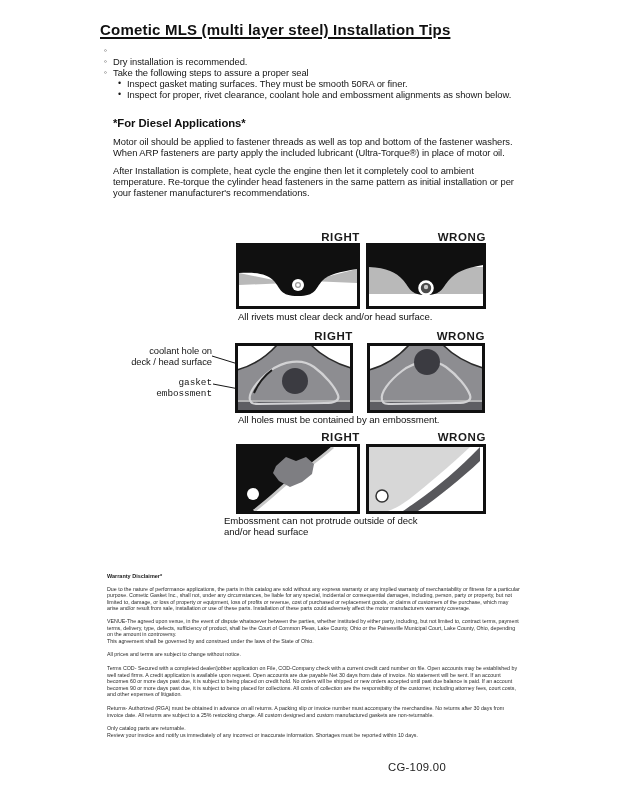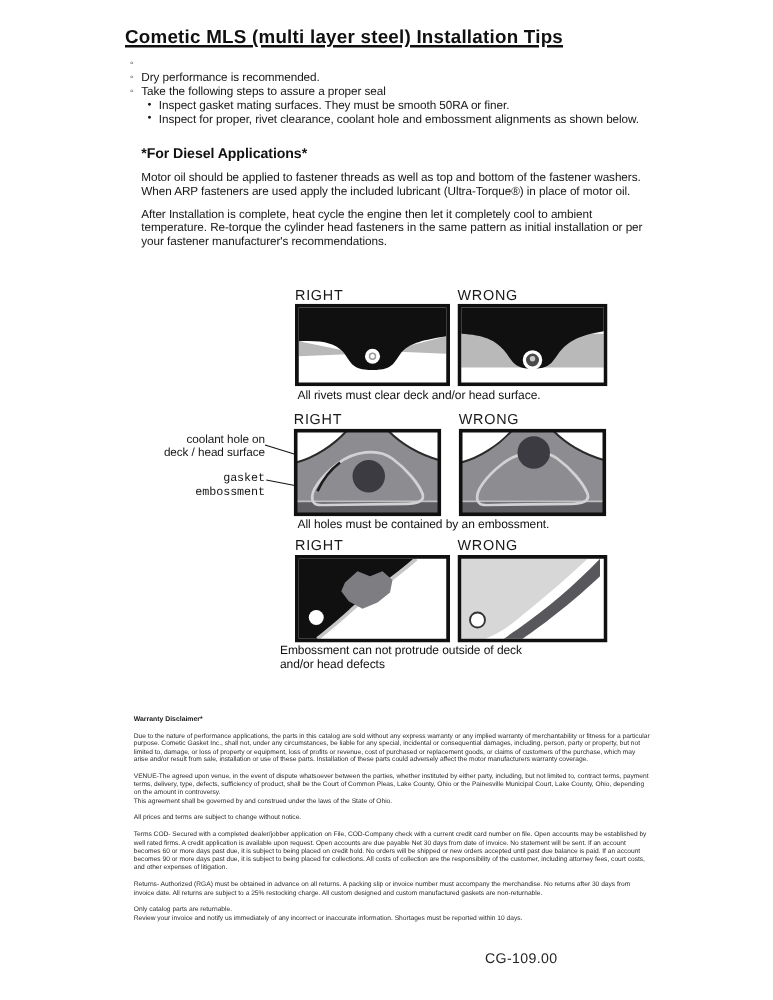--- a/index.html
+++ b/index.html
@@ -18,21 +18,21 @@
   .b{display:flex;line-height:11px;}
   .b .mk{width:9px;flex:0 0 9px;text-align:left;font-size:8px;}
   .b.sub{margin-left:14px;}
   .b.sub .mk{font-size:9px;}
   
   #diesel{left:113px;top:118px;width:406px;font-size:9.4px;line-height:11px;letter-spacing:-.05px;}
   #diesel h2{font-size:11.3px;margin:0 0 0 0;color:#101010;}
   #diesel p{margin:7px 0 0 0;}
   #diesel p.note{margin-top:10px;}
   
-  .dlabel{font-size:11.5px;letter-spacing:.6px;text-align:left;color:#1a1a1a;}
+  .dlabel{font-size:11.5px;letter-spacing:.6px;text-align:right;color:#1a1a1a;font-weight:bold;}
   .cap{font-size:9.6px;line-height:10.5px;color:#111;letter-spacing:-.05px;}
   .ann{font-size:9.4px;line-height:10.5px;text-align:right;color:#161616;letter-spacing:-.05px;}
   svg{display:block;}
   
   #legal{left:107px;top:573px;width:414px;font-size:5.3px;line-height:6.6px;color:#2a2a2a;}
   #legal .lh{font-weight:bold;font-size:5.5px;color:#1a1a1a;}
   #legal p{margin:6px 0 0 0;}
   #legal p.tight{margin-top:0;}
   #legal p.sp{margin-top:7px;}
   
@@ -44,39 +44,39 @@
 <div id="page">
 
   <div id="title" class="abs">Cometic MLS (multi layer steel) Installation Tips</div>
 
   <div id="tips" class="abs">
     <div class="b">
       <span class="mk">◦</span>
     </div>
     <div class="b">
       <span class="mk">◦</span>
-      <span>Dry performance is recommended.</span>
+      <span>Dry installation is recommended.</span>
     </div>
     <div class="b">
       <span class="mk">◦</span>
       <span>Take the following steps to assure a proper seal</span>
     </div>
     <div class="b sub">
       <span class="mk">•</span>
       <span>Inspect gasket mating surfaces.  They must be smooth 50RA or finer.</span>
     </div>
     <div class="b sub">
       <span class="mk">•</span>
       <span>Inspect for proper, rivet clearance, coolant hole and embossment alignments as shown below.</span>
     </div>
   </div>
 
   <div id="diesel" class="abs">
     <h2>*For Diesel Applications*</h2>
-    <p>Motor oil should be applied to fastener threads as well as top and bottom of the fastener washers. When ARP fasteners are used apply the included lubricant (Ultra-Torque®) in place of motor oil.</p>
+    <p>Motor oil should be applied to fastener threads as well as top and bottom of the fastener washers. When ARP fasteners are party apply the included lubricant (Ultra-Torque®) in place of motor oil.</p>
     <p>After Installation is complete, heat cycle the engine then let it completely cool to ambient temperature. Re-torque the cylinder head fasteners in the same pattern as initial installation or per your fastener manufacturer's recommendations.</p>
   </div>
 
   <div class="abs dlabel" style="left:236px;top:231px;width:124px;">RIGHT</div>
   <div class="abs dlabel" style="left:366px;top:231px;width:120px;">WRONG</div>
 
   <svg class="abs" style="left:236px;top:243px;" width="124" height="66" viewBox="0 0 124 66">
     <rect width="124" height="66" fill="#ffffff"></rect>
     <polygon points="3,30 52,40 3,42" fill="#b9b9b9"></polygon>
     <polygon points="121,26 74,38 121,40" fill="#b9b9b9"></polygon>
@@ -156,21 +156,21 @@
   <svg class="abs" style="left:366px;top:444px;" width="120" height="70" viewBox="0 0 120 70">
     <rect width="120" height="70" fill="#ffffff"></rect>
     <path d="M3,3 H104 C84,22 62,40 46,53 C36,61 28,65 22,67 L3,67 Z" fill="#d7d7d7"></path>
     <path d="M114,3 C94,24 70,44 50,58 C44,62 40,65 37,67 L52,67 C70,55 95,35 114,17 Z" fill="#58585c"></path>
     <circle cx="16" cy="52" r="6" fill="#ffffff" stroke="#333333" stroke-width="1.5"></circle>
     <rect x="1.5" y="1.5" width="117" height="67" fill="none" stroke="#101010" stroke-width="3"></rect>
   </svg>
 
   <div class="abs cap" style="left:224px;top:516px;width:250px;">
     <div>Embossment can not protrude outside of deck</div>
-    <div>and/or head defects</div>
+    <div>and/or head surface</div>
   </div>
 
   <div id="legal" class="abs">
     <div class="lh">Warranty Disclaimer*</div>
     <p>Due to the nature of performance applications, the parts in this catalog are sold without any express warranty or any implied warranty of merchantability or fitness for a particular purpose.  Cometic Gasket Inc., shall not, under any circumstances, be liable for any special, incidental or consequential damages, including, person, party or property, but not limited to, damage, or loss of property or equipment, loss of profits or revenue, cost of purchased or replacement goods, or claims of customers of the purchase, which may arise and/or result from sale, installation or use of these parts.  Installation of these parts could adversely affect the motor manufacturers warranty coverage.</p>
     <p>VENUE-The agreed upon venue, in the event of dispute whatsoever between the parties, whether instituted by either party, including, but not limited to, contract terms, payment terms, delivery, type, defects, sufficiency of product, shall be the Court of Common Pleas, Lake County, Ohio or the Painesville Municipal Court, Lake County, Ohio, depending on the amount in controversy.</p>
     <p class="tight">This agreement shall be governed by and construed under the laws of the State of Ohio.</p>
     <p class="sp">All prices and terms are subject to change without notice.</p>
     <p class="sp">Terms COD- Secured with a completed dealer/jobber application on File, COD-Company check with a current credit card number on file.  Open accounts may be established by well rated firms.  A credit application is available upon request.  Open accounts are due payable Net 30 days from date of invoice.  No statement will be sent.  If an account becomes 60 or more days past due, it is subject to being placed on credit hold.  No orders will be shipped or new orders accepted until past due balance is paid.  If an account becomes 90 or more days past due, it is subject to being placed for collections.  All costs of collection are the responsibility of the customer, including attorney fees, court costs, and other expenses of litigation.</p>
     <p class="sp">Returns- Authorized (RGA) must be obtained in advance on all returns.  A packing slip or invoice number must accompany the merchandise.  No returns after 30 days from invoice date.  All returns are subject to a 25% restocking charge.  All custom designed and custom manufactured gaskets are non-returnable.</p>

